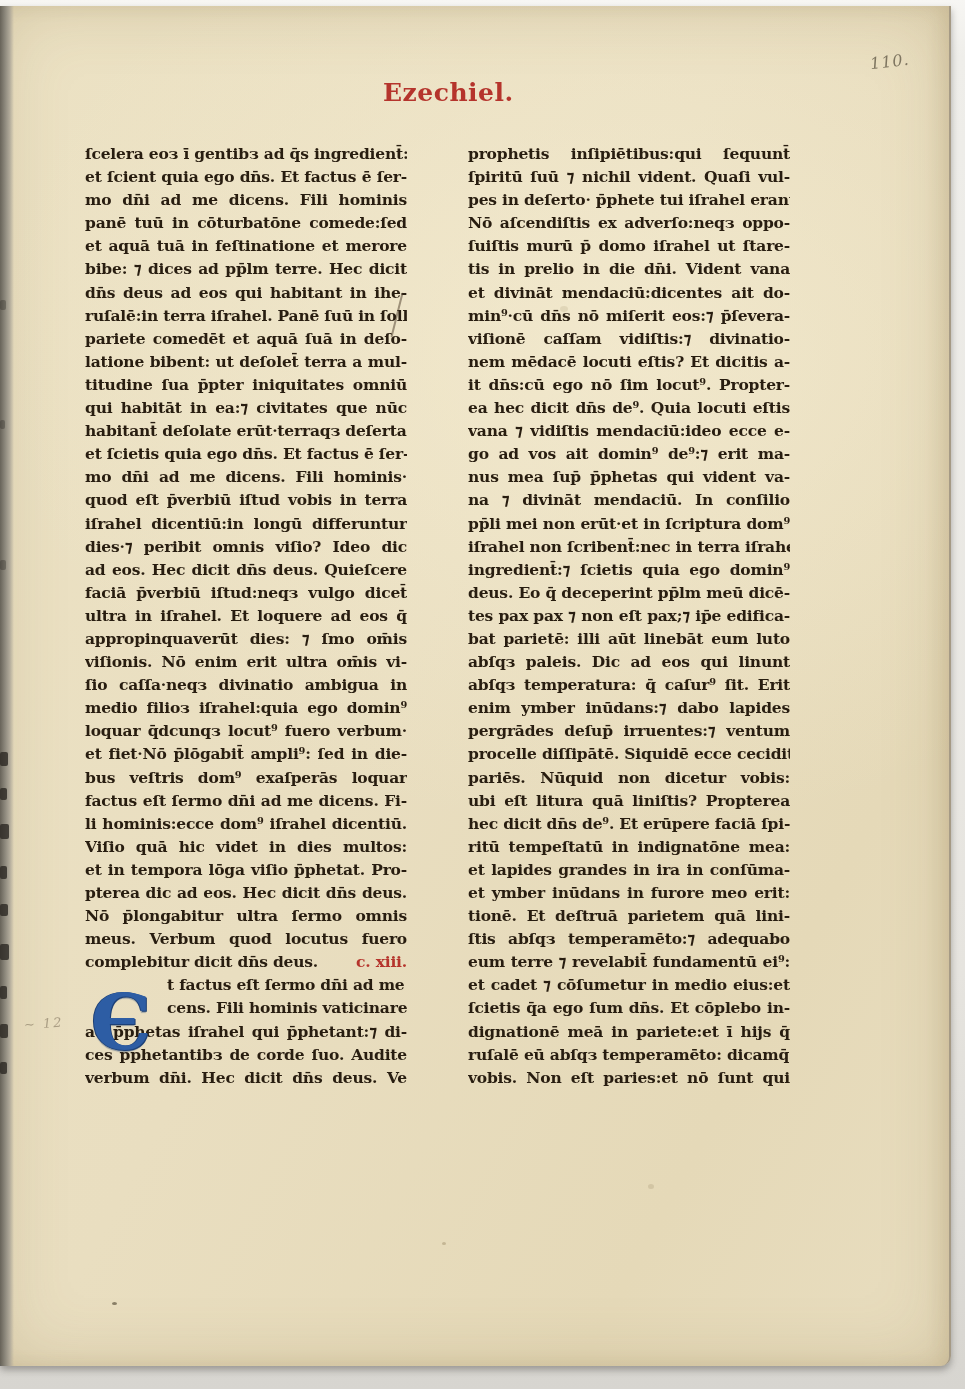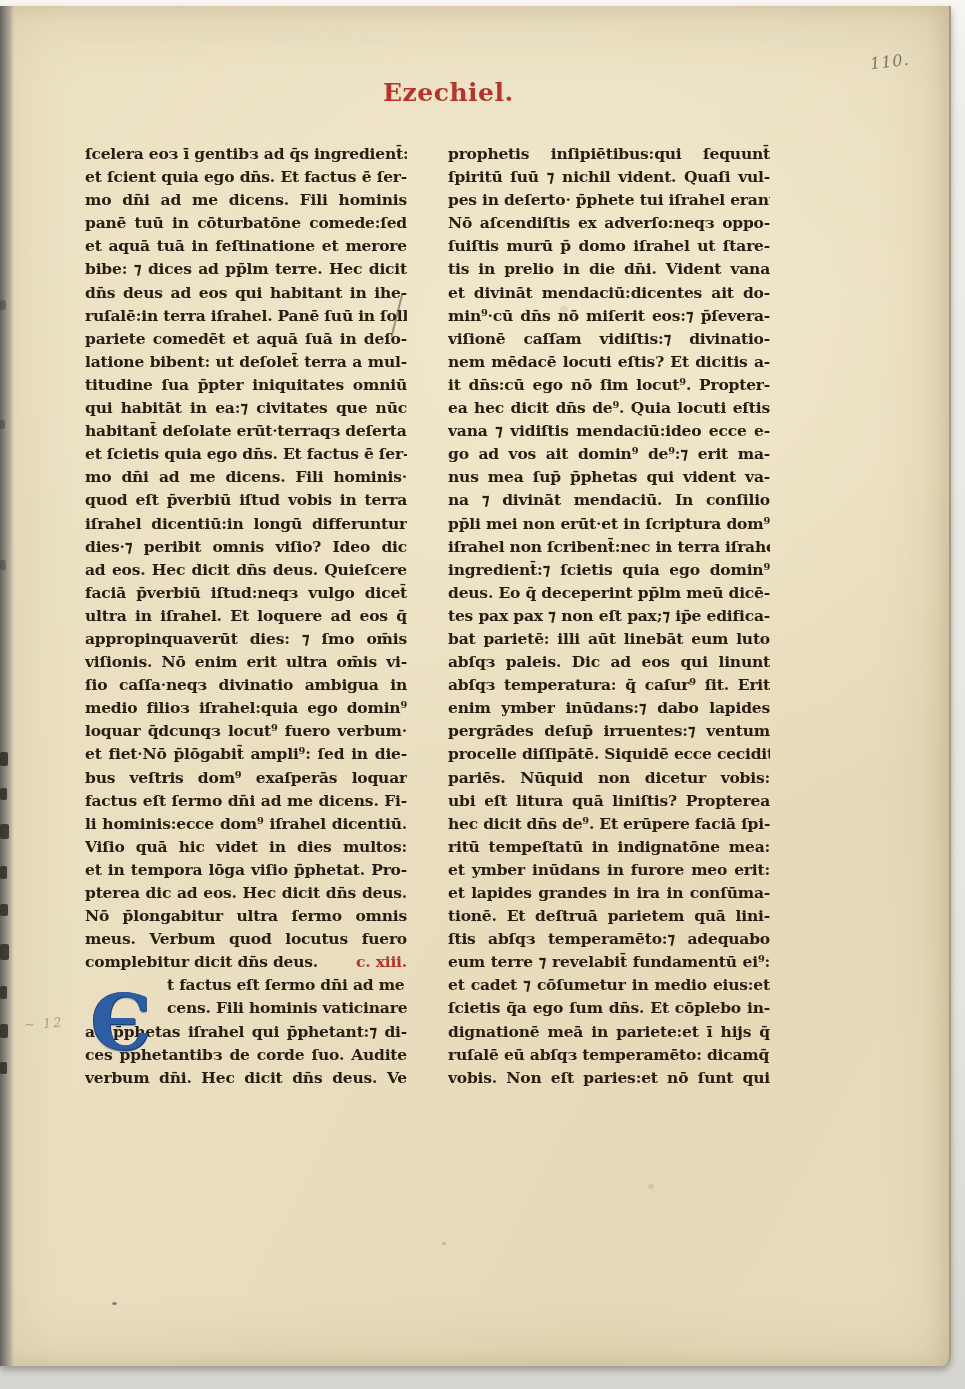--- a/index.html
+++ b/index.html
@@ -38,21 +38,21 @@
     position:absolute;left:24px;top:1010px;
     color:rgba(118,106,84,.55);font-size:13px;font-style:italic;transform:rotate(-4deg);
     letter-spacing:2px;white-space:nowrap;
   }
   .col{
     position:absolute;top:136px;width:322px;
     color:#281d10;font-size:15.5px;font-weight:bold;line-height:23.1px;
     letter-spacing:-.2px;
   }
   .col-left{left:85px;}
-  .col-right{left:448px;}
+  .col-right{left:468px;}
   .line{display:flex;white-space:nowrap;height:23.1px;overflow:visible;}
   .line .t{flex:1;display:block;text-align:justify;text-align-last:justify;overflow:hidden;}
   .line.noj .t{text-align-last:auto;}
   .line.indent{padding-left:82px;}
   .chapter-marker{color:#b5342c;padding-left:7px;font-weight:bold;}
   .initial{
     position:absolute;left:-6px;top:851px;width:84px;height:64px;
     color:#2d5da4;font-size:76px;line-height:60px;font-weight:bold;text-align:center;
     text-shadow:1px 1px 0 #1d4076, -1px 0 0 #1d4076, 0 2px 1px rgba(29,64,118,.45);
     font-family:"DejaVu Serif",serif;
@@ -286,24 +286,24 @@
       <div class="line">
         <span class="t">ubi eſt litura quā liniſtis? Propterea</span>
       </div>
       <div class="line">
         <span class="t">hec dicit dn̄s de⁹. Et erūpere faciā ſpi-</span>
       </div>
       <div class="line">
         <span class="t">ritū tempeſtatū in indignatōne mea:</span>
       </div>
       <div class="line">
+        <span class="t">et lapides grandes in ira in conſūma-</span>
+      </div>
+      <div class="line">
         <span class="t">et ymber inūdans in furore meo erit:</span>
-      </div>
-      <div class="line">
-        <span class="t">et lapides grandes in ira in conſūma-</span>
       </div>
       <div class="line">
         <span class="t">tionē. Et deſtruā parietem quā lini-</span>
       </div>
       <div class="line">
         <span class="t">ſtis abſqз temperamēto:⁊ adequabo</span>
       </div>
       <div class="line">
         <span class="t">eum terre ⁊ revelabit̄ fundamentū ei⁹:</span>
       </div>

